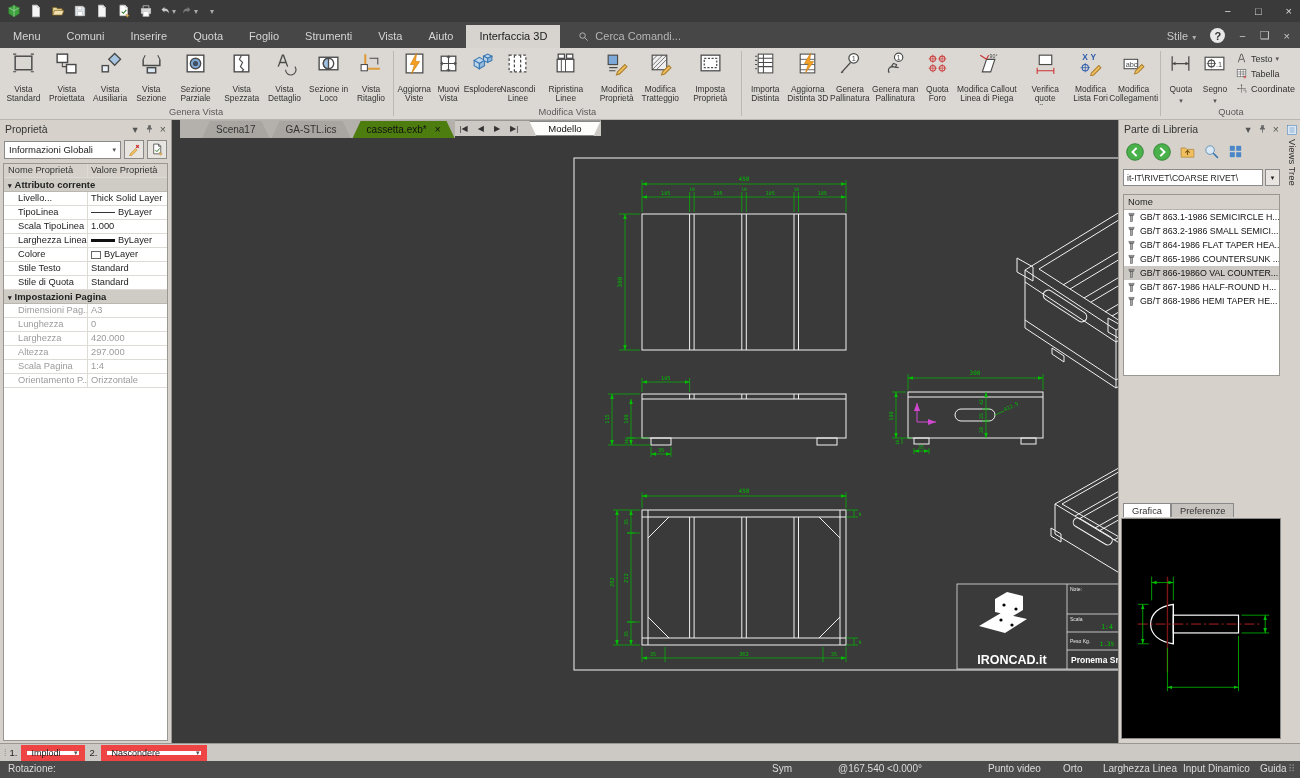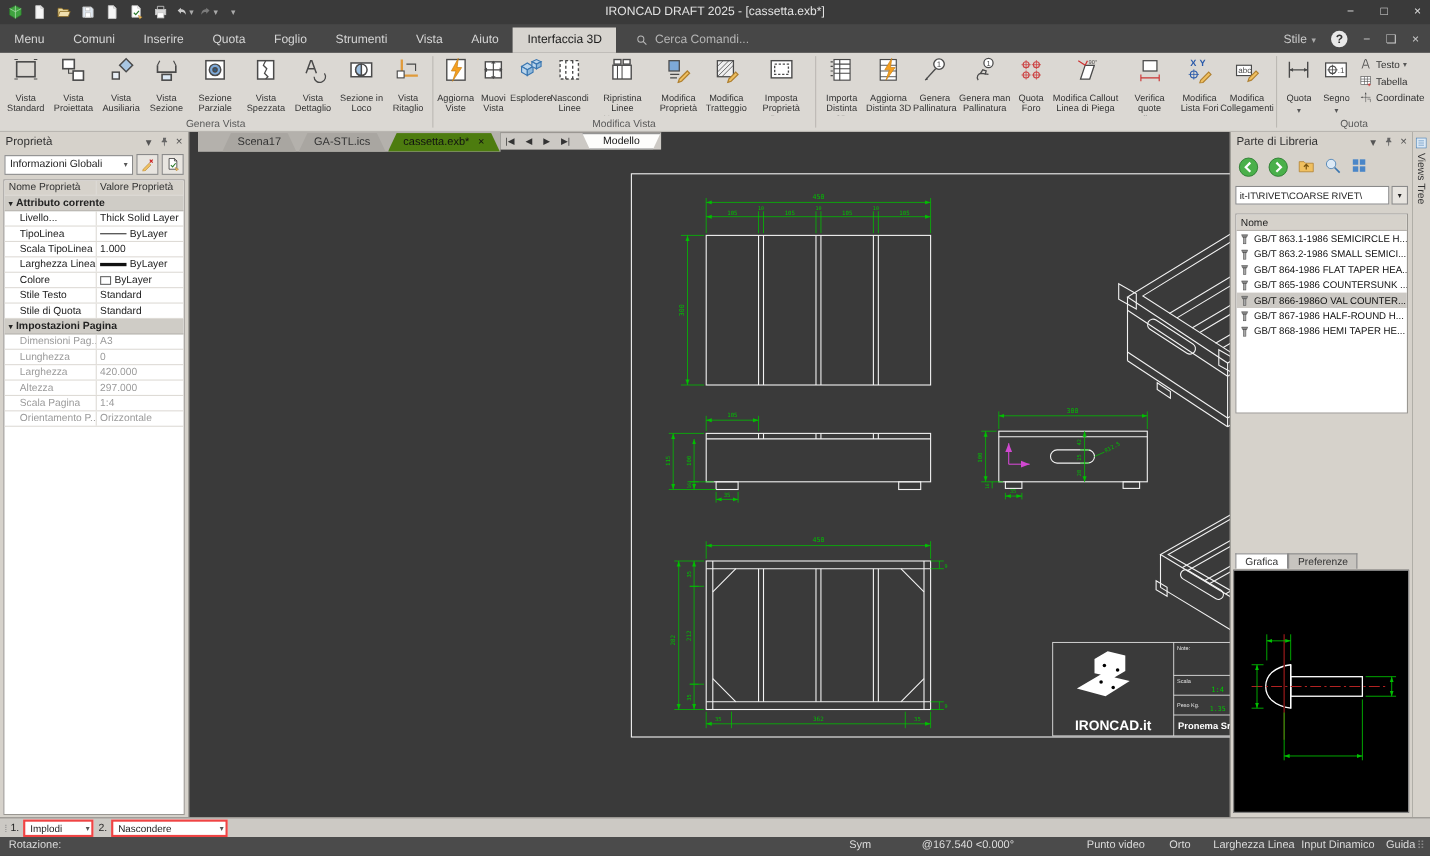--- a/index.html
+++ b/index.html
@@ -100,21 +100,21 @@
   #lib-preview { position:absolute; top:398px; left:2px; width:160px; height:221px; background:#000; border:1px solid #8a8a8a; }
   
   #views-strip { position:absolute; top:120px; left:1284px; width:16px; height:623px; background:#d6d2cb;
     display:flex; flex-direction:column; align-items:center; padding-top:4px; gap:3px; }
   #views-strip svg { width:12px; height:12px; }
   #views-tree-label { writing-mode:vertical-rl; font-size:9.5px; color:#333; }
   
   #bottom-toolbar { position:absolute; top:743px; left:0; width:1300px; height:18px; background:#ccc9c4;
     border-top:1px solid #9a9792; display:flex; align-items:center; gap:4px; font-size:9.5px; color:#222; padding-left:4px; }
   .grip { color:#8a8a8a; font-size:9px; letter-spacing:-1px; }
-  .bselect { background:#fff; border:2px solid #ef4444; height:16px; display:flex; align-items:center;
+  .bselect { background:#fff; border:6px solid #ef4444; height:16px; display:flex; align-items:center;
     font-size:9px; padding:0 2px 0 4px; gap:4px; }
   #statusbar { position:absolute; top:761px; left:0; width:1300px; height:17px; background:#4b4b4b;
     color:#dcdcdc; font-size:10px; }
   #statusbar span { position:absolute; top:2px; white-space:nowrap; }
   
   .wl { stroke:#f2f2f2; stroke-width:1; fill:none; }
   .gl { stroke:#00c000; stroke-width:0.7; fill:none; }
   .gt { fill:#00c000; font-size:6px; text-anchor:middle; font-family:"DejaVu Sans Mono", monospace; }
   .mg { stroke:#d048d0; stroke-width:1; fill:none; }
   .tbl-l { stroke:#e4e4e4; stroke-width:0.8; fill:none; }
@@ -405,21 +405,20 @@
     </span>
   <span class="qico">
       <svg style="opacity:.45">
         <use href="#i-redo"></use>
       </svg>
       <span class="caret">▾</span>
     </span>
   <span class="qico">
       <span class="caret">▾</span>
     </span>
-  <span id="tb-title">IRONCAD DRAFT 2025 - [cassetta.exb*]</span>
   <div id="tb-win">
     <span>−</span>
     <span>□</span>
     <span>×</span>
   </div>
 </div>
 
 <div id="menubar">
   <span class="mitem">Menu</span>
   <span class="mitem">Comuni</span>

